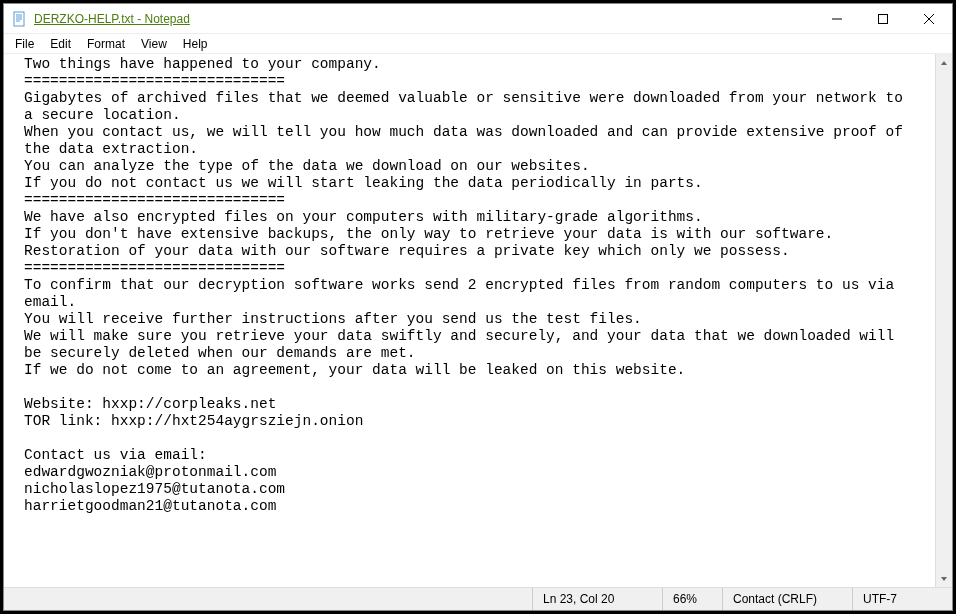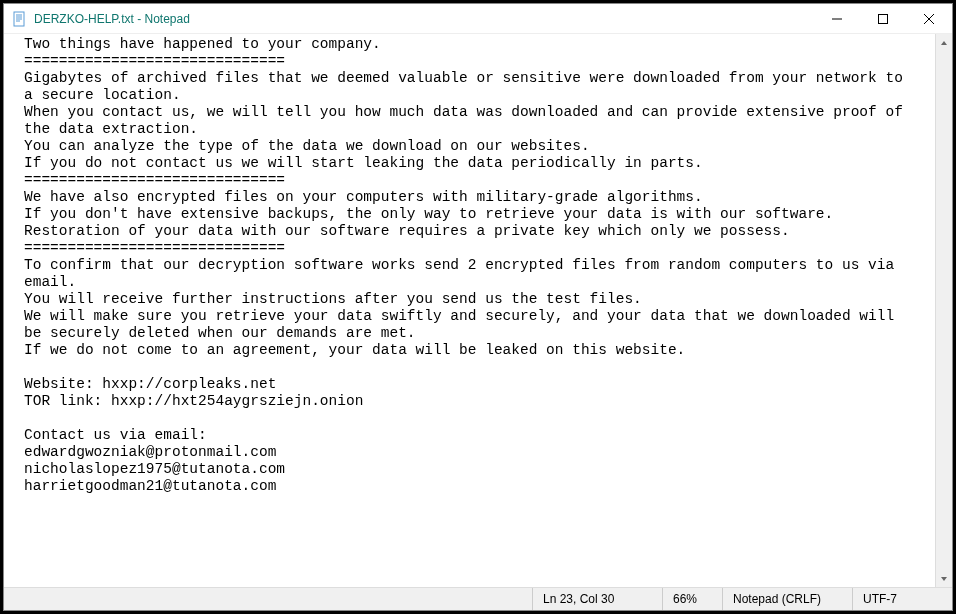--- a/index.html
+++ b/index.html
@@ -34,21 +34,22 @@
     width: 16px;
     height: 16px;
     margin: 0 6px 0 8px;
     display: flex;
     align-items: center;
     justify-content: center;
   }
   .title-text {
     flex: 1;
     font-size: 12px;
-    color: #0f766e;
+    color: #4d7c0f;
+    text-decoration: underline;
   }
   .win-controls {
     display: flex;
     height: 100%;
   }
   .win-btn {
     width: 46px;
     height: 100%;
     display: flex;
     align-items: center;
@@ -157,20 +158,27 @@
       </div>
       <div class="win-btn close">
         <svg width="10" height="10" viewBox="0 0 10 10">
               <line x1="0" y1="0" x2="10" y2="10" stroke="#000" stroke-width="1"></line>
               <line x1="10" y1="0" x2="0" y2="10" stroke="#000" stroke-width="1"></line>
             </svg>
       </div>
     </div>
   </div>
 
+  <div class="menubar">
+    <span class="menu-item">File</span>
+    <span class="menu-item">Edit</span>
+    <span class="menu-item">Format</span>
+    <span class="menu-item">View</span>
+    <span class="menu-item">Help</span>
+  </div>
 
   <div class="content-wrap">
     <div class="content" contenteditable="false" style="">Two things have happened to your company.
 ==============================
 Gigabytes of archived files that we deemed valuable or sensitive were downloaded from your network to a secure location.
 When you contact us, we will tell you how much data was downloaded and can provide extensive proof of the data extraction.
 You can analyze the type of the data we download on our websites.
 If you do not contact us we will start leaking the data periodically in parts.
 ==============================
 We have also encrypted files on your computers with military-grade algorithms.
@@ -199,20 +207,20 @@
       <div class="scroll-btn">
         <svg width="8" height="6" viewBox="0 0 8 6">
               <path d="M4 5 L7 1 L1 1 Z" fill="#666"></path>
             </svg>
       </div>
     </div>
   </div>
 
   <div class="statusbar">
     <div class="status-spacer"></div>
-    <div class="status-cell pos">Ln 23, Col 30</div>
+    <div class="status-cell pos">Ln 23, Col 20</div>
     <div class="status-cell zoom">66%</div>
-    <div class="status-cell eol">Notepad (CRLF)</div>
+    <div class="status-cell eol">Contact (CRLF)</div>
     <div class="status-cell enc">UTF-7</div>
   </div>
 
 </div>
 </div>
 
 </body></html>

